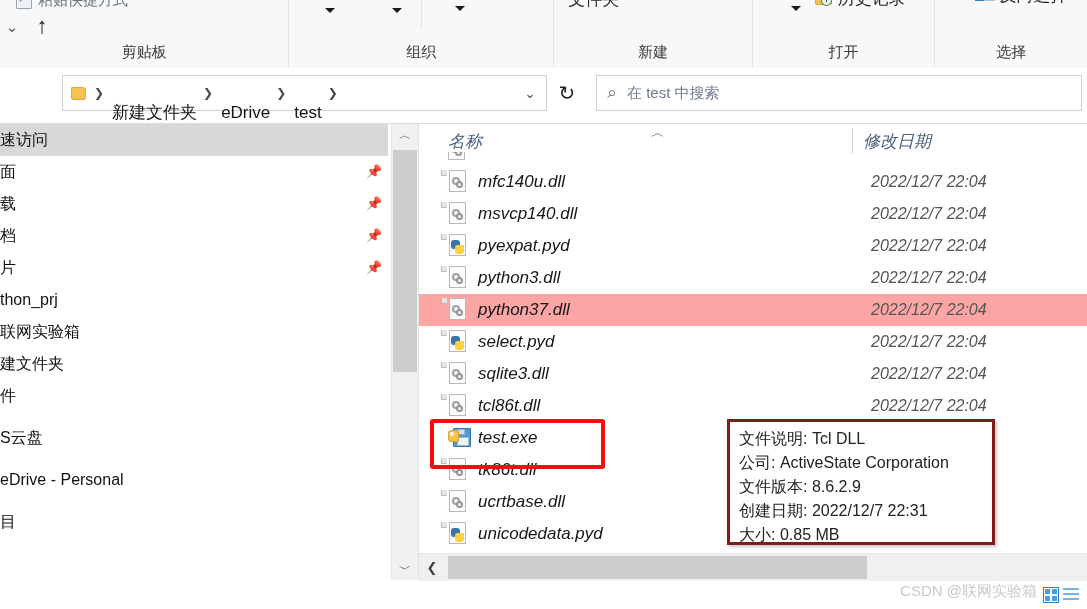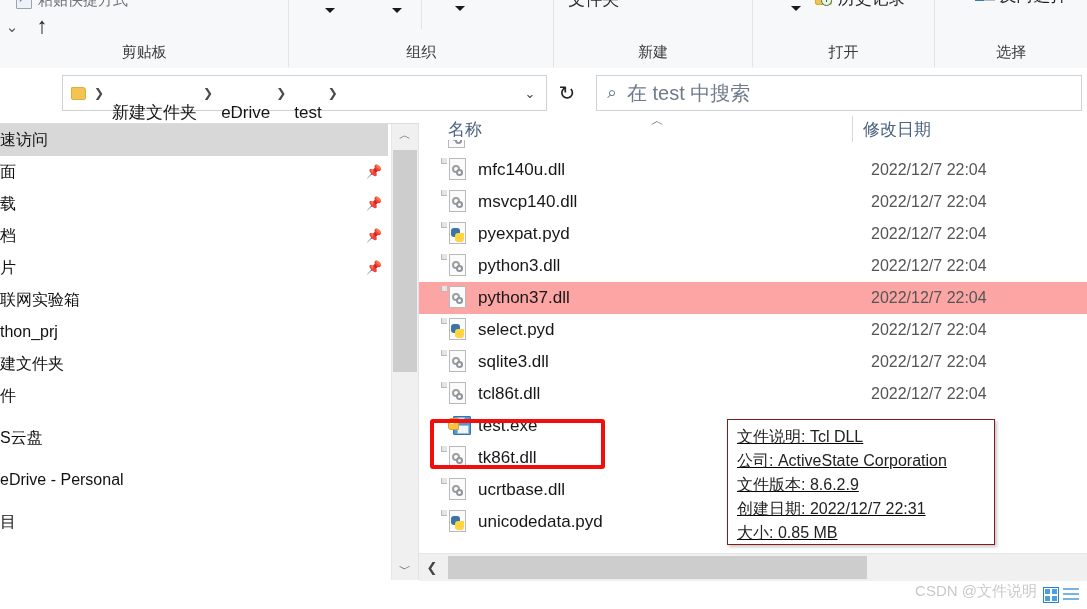--- a/index.html
+++ b/index.html
@@ -65,21 +65,21 @@
                border-radius:1px 3px 2px 2px;box-sizing:border-box;margin-right:5px;}
   .crumb{padding:0 3px;color:#151515;margin-top:39px;}
   .sep-arrow{color:#4a4a4a;font-size:12px;padding:0 4px 0 2px;}
   .addr-drop{position:absolute;right:6px;top:7px;width:20px;height:20px;color:#444;font-size:13px;
              display:flex;align-items:center;justify-content:center;}
   .refresh{position:absolute;left:552px;top:78px;width:30px;height:30px;color:#222;font-size:20px;
            display:flex;align-items:center;justify-content:center;}
   .search-box{position:absolute;left:596px;top:75px;width:486px;height:36px;border:1px solid #cfd2d5;
               background:#fff;box-sizing:border-box;display:flex;align-items:center;}
   .search-ico{width:30px;height:34px;display:flex;align-items:center;justify-content:center;color:#5b6b82;font-size:17px;}
-  .search-ph{font-size:20px;color:#6f7b8c;}
+  .search-ph{font-size:15px;color:#6f7b8c;}
 
   
   .navpane{position:absolute;left:0;top:124px;width:388px;height:456px;background:#ffffff;overflow:hidden;}
   .nav-row{position:relative;height:32px;display:flex;align-items:center;font-size:16px;color:#111;
            padding-left:0;}
   .nav-row .lbl{white-space:nowrap;}
   .nav-row.header{background:#d8d8d8;}
   .pin{position:absolute;left:366px;top:8px;width:16px;height:16px;color:#7d8b96;font-size:14px;
        transform:rotate(40deg);}
   .nav-gap{height:10px;}
@@ -88,21 +88,21 @@
   .vscroll{position:absolute;left:391px;top:124px;width:26px;height:456px;background:#f0f0f0;
            border-left:1px solid #e6e6e6;}
   .vs-up{position:absolute;left:0;top:0;width:26px;height:22px;display:flex;align-items:center;
          justify-content:center;color:#555;font-size:12px;}
   .vs-down{position:absolute;left:0;bottom:0;width:26px;height:22px;display:flex;align-items:center;
            justify-content:center;color:#555;font-size:12px;}
   .vs-thumb{position:absolute;left:1px;top:26px;width:24px;height:222px;background:#cdcdcd;}
   .pane-divider{position:absolute;left:418px;top:124px;width:1px;height:456px;background:#e2e2e2;}
 
   
-  .filelist{position:absolute;left:419px;top:112px;width:668px;height:429px;background:#fff;overflow:hidden;}
+  .filelist{position:absolute;left:419px;top:124px;width:668px;height:429px;background:#fff;overflow:hidden;font-style:italic;}
   .col-head{position:relative;height:36px;}
   .col-name{position:absolute;left:29px;top:6px;font-size:17px;color:#4a6180;}
   .col-sort{position:absolute;left:232px;top:0px;font-size:13px;color:#4a6180;}
   .col-date{position:absolute;left:444px;top:6px;font-size:17px;color:#4a6180;}
   .col-sep{position:absolute;left:433px;top:4px;width:1px;height:26px;background:#d6d6d6;}
 
   .clip-row{position:absolute;left:0;top:28px;width:668px;height:14px;overflow:hidden;}
   .clip-row .c-ic{position:absolute;left:28px;top:-14px;}
   .clip-row .c-tx{position:absolute;left:59px;top:-17px;font-size:17px;color:#1a1a1a;}
   .clip-row .c-dt{position:absolute;left:452px;top:-17px;font-size:16px;color:#555;}
@@ -146,22 +146,22 @@
   .ic-exe .pyl{position:absolute;left:0px;top:4px;width:11px;height:12px;background:#f5c443;
                border:1px solid #d8a62f;box-sizing:border-box;border-radius:3px 0 0 3px;}
   .ic-exe .pyh{position:absolute;left:2px;top:6px;width:4px;height:4px;background:#fff;border-radius:50%;}
 
   
   .annot{position:absolute;left:430px;top:419px;width:175px;height:50px;border:4px solid #f30e0e;
          border-radius:3px;box-sizing:border-box;background:transparent;}
 
   
   .tooltip{position:absolute;left:727px;top:419px;width:268px;height:126px;background:#ffffff;
-           border:1px solid #7f1d1d;box-sizing:border-box;padding:5px 9px 0 9px;
-           box-shadow:2px 2px 3px rgba(0,0,0,.22);text-decoration:underline;}
+           border:3px solid #7f1d1d;box-sizing:border-box;padding:5px 9px 0 9px;
+           box-shadow:2px 2px 3px rgba(0,0,0,.22);}
   .tt-line{font-size:16px;color:#222;line-height:24px;white-space:nowrap;}
 
   
   .hscroll{position:absolute;left:419px;top:553px;width:668px;height:27px;background:#f0f0f0;
            border-top:1px solid #e6e6e6;}
   .hs-left{position:absolute;left:0;top:0;width:26px;height:27px;display:flex;align-items:center;
            justify-content:center;color:#444;font-size:13px;}
   .hs-thumb{position:absolute;left:29px;top:2px;width:419px;height:23px;background:#cdcdcd;}
 
   
@@ -284,24 +284,24 @@
       </div>
       <div class="nav-row">
         <span class="lbl">档</span>
         <span class="pin" style="font-size: 13px; transform: none;">📌</span>
       </div>
       <div class="nav-row">
         <span class="lbl">片</span>
         <span class="pin" style="font-size: 13px; transform: none;">📌</span>
       </div>
       <div class="nav-row">
+        <span class="lbl">thon_prj</span>
+      </div>
+      <div class="nav-row">
         <span class="lbl">联网实验箱</span>
-      </div>
-      <div class="nav-row">
-        <span class="lbl">thon_prj</span>
       </div>
       <div class="nav-row">
         <span class="lbl">建文件夹</span>
       </div>
       <div class="nav-row">
         <span class="lbl">件</span>
       </div>
       <div class="nav-gap"></div>
       <div class="nav-row">
         <span class="lbl">S云盘</span>
@@ -411,21 +411,21 @@
     <div class="tt-line">文件版本: 8.6.2.9</div>
     <div class="tt-line">创建日期: 2022/12/7 22:31</div>
     <div class="tt-line">大小: 0.85 MB</div>
   </div>
 
   <div class="hscroll">
     <div class="hs-left">❮</div>
     <div class="hs-thumb"></div>
   </div>
 
-  <div class="watermark">CSDN @文件说明</div>
+  <div class="watermark">CSDN @联网实验箱</div>
   <div class="viewicons">
     <span class="vi-a">
         <i></i>
         <i></i>
         <i></i>
         <i></i>
       </span>
     <span class="vi-b">
         <i></i>
         <i></i>

